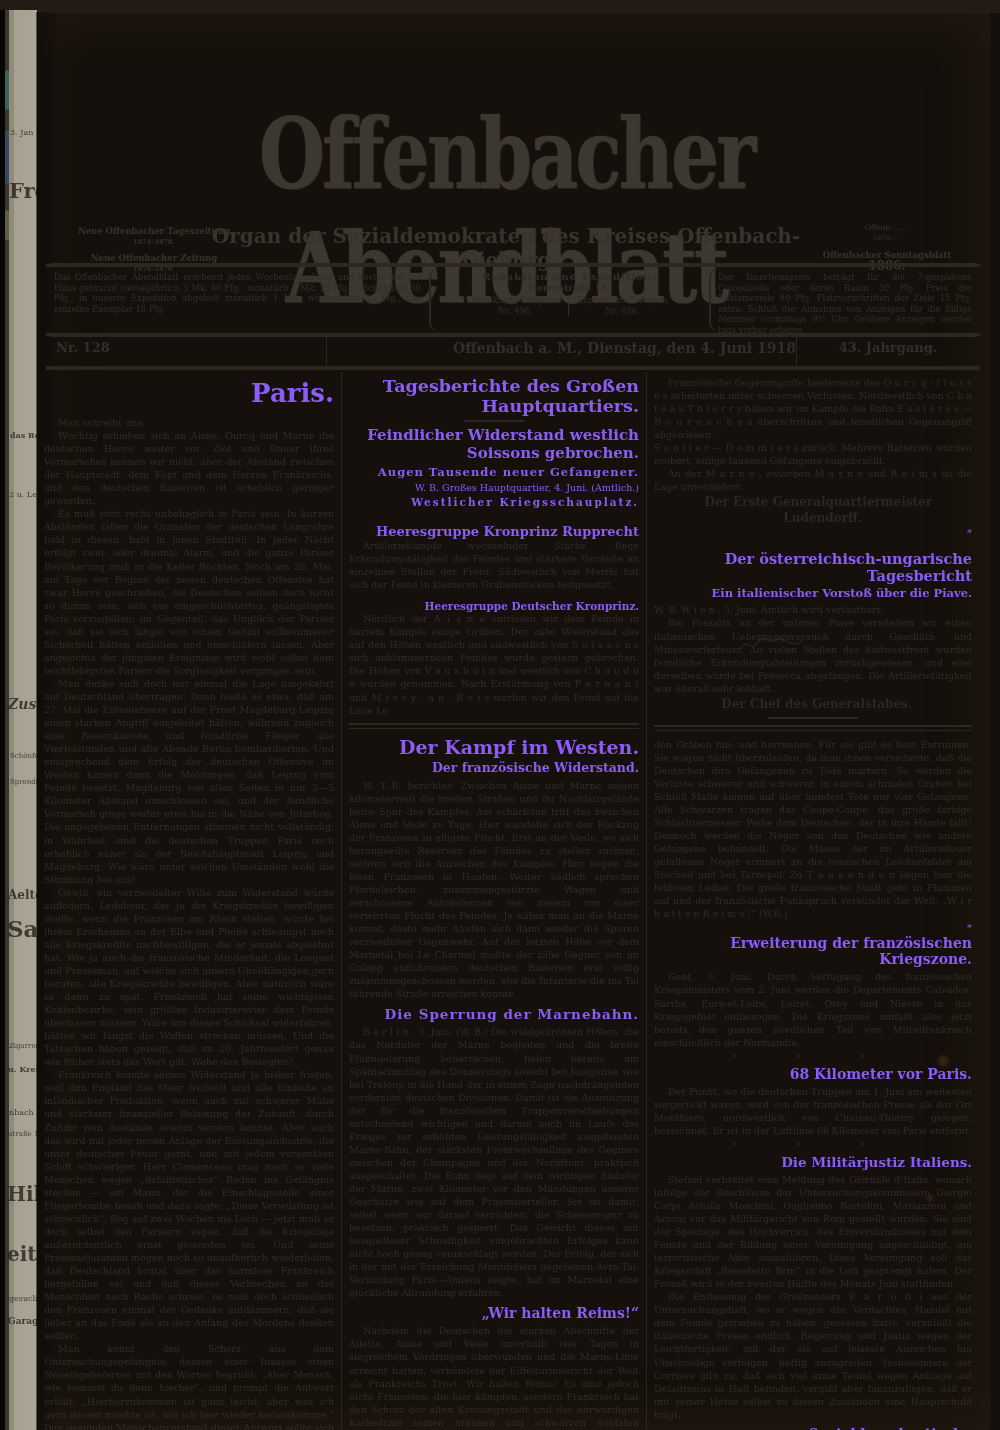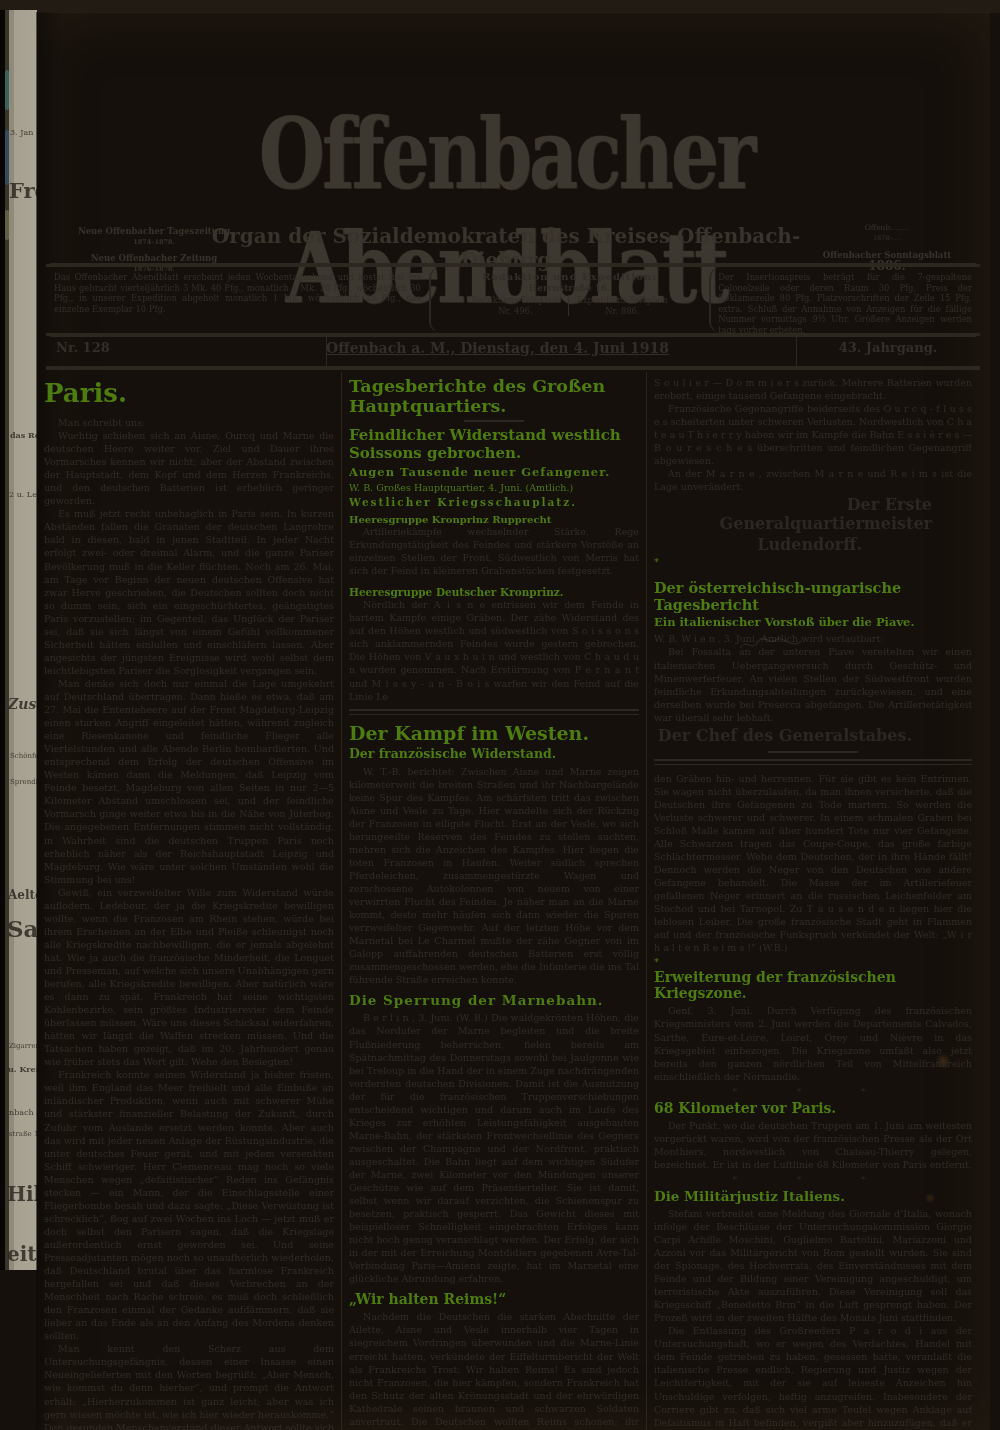--- a/index.html
+++ b/index.html
@@ -1,20 +1,20 @@
 <!DOCTYPE html>
 <html><head>
 <meta charset="utf-8">
 <style>
   html,body{margin:0;padding:0;background:#15100b;}
   .stage{position:relative;width:1000px;height:1430px;overflow:hidden;
          font-family:"DejaVu Serif", serif; background:#15100b;}
   
   .top-edge{position:absolute;left:0;top:0;width:1000px;height:13px;background:#221b13;}
-  .prev-page{position:absolute;left:0;top:10px;width:37px;height:1260px;overflow:hidden;
+  .prev-page{position:absolute;left:0;top:10px;width:37px;height:1420px;overflow:hidden;
              background:linear-gradient(90deg,#070605 0 5px,#3a352b 5px 9px,#8f8a7a 9px 14px,#a6a090 14px,#aba595 100%);}
   .prev-page .frag{position:absolute;color:#2e2a22;white-space:nowrap;opacity:.85;}
   .gutter-shadow{position:absolute;left:30px;top:0;width:26px;height:1430px;
              background:linear-gradient(90deg,rgba(0,0,0,.45),rgba(0,0,0,0));}
   .sliver{position:absolute;width:4px;border-radius:2px;opacity:.8;}
   
   .page{position:absolute;left:36px;top:12px;width:954px;height:1418px;overflow:hidden;
         background:
           radial-gradient(130% 90% at 45% 30%, #c0bbac 0%, #b8b3a4 55%, #aba694 88%, #9e English9a88 100%),
           #b8b3a4;
@@ -42,25 +42,25 @@
   
   .date-row{position:absolute;left:10px;top:322px;width:934px;height:49px;}
   .date-cell{position:absolute;top:6px;font-weight:bold;color:#332f28;}
   .vsep{position:absolute;top:0;width:1px;height:32px;background:#2c2820;}
   
   .colsep{position:absolute;top:360px;width:1px;height:1070px;background:rgba(50,45,36,.75);}
   .col{position:absolute;top:364px;height:1066px;overflow:hidden;}
   .bp{font-size:9.5px;line-height:13.05px;text-align:justify;text-indent:14px;
       color:#312d26;margin:0 0 0 0;}
   .np{text-indent:0;}
-  .cen{text-align:left;text-indent:0;color:#4d7c0f;}
+  .cen{text-align:right;text-indent:0;color:#8b5cf6;}
   .dblrule{border-top:2px solid #2c2820;border-bottom:1px solid #2c2820;height:3px;margin:6px 0 7px;}
   .shortrule{width:60px;height:2px;background:#2c2820;margin:4px auto;}
   .stars{text-align:center;font-size:10px;letter-spacing:28px;color:#2b2722;margin:3px 0;}
-  .sig{font-size:16px;font-weight:bold;color:#2b2722;text-align:right;margin:2px 0;}
+  .sig{font-size:12px;font-weight:bold;color:#2b2722;text-align:right;margin:2px 0;}
   .pencil{position:absolute;opacity:.35;}
   h1,h2,h3,h4{margin:0;}
 </style>
 </head>
 <body>
 
 <div class="stage">
 
   <div class="top-edge"></div>
 
@@ -122,21 +122,21 @@
             <div>Nr. 886.</div>
           </div>
         </div>
       </div>
       <div class="info-cell" style="width:29%;text-align:justify;">Der Insertionspreis beträgt für die 7-gespaltene Colonelzeile oder deren Raum 30 Pfg. Preis der Reklamezeile 80 Pfg. Platzvorschriften der Zeile 15 Pfg. extra. Schluß der Annahme von Anzeigen für die fällige Nummer vormittags 9½ Uhr. Größere Anzeigen werden tags vorher erbeten.</div>
     </div>
 
     <div class="date-row">
       <div class="date-cell" style="left:10px;font-size:13px;">Nr. 128</div>
       <div class="vsep" style="left:280px;"></div>
-      <div class="date-cell" style="left:280px;width:470px;text-align:left;font-size:14px;text-decoration:underline;">Offenbach a. M., Dienstag, den 4. Juni 1918</div>
+      <div class="date-cell" style="left:280px;width:470px;text-align:right;font-size:14px;">Offenbach a. M., Dienstag, den 4. Juni 1918</div>
       <div class="vsep" style="left:750px;"></div>
       <div class="date-cell" style="left:750px;width:184px;text-align:center;font-size:13px;">43. Jahrgang.</div>
     </div>
     <div class="rule" style="left:10px;top:354px;width:934px;height:4px;"></div>
 
     <div class="colsep" style="left:305px;"></div>
     <div class="colsep" style="left:610px;"></div>
 
     <div class="col" style="left:8px;width:290px;">
       <h1 class="cen" style="font-size:26px;font-weight:bold;margin:2px 0 8px;">Paris.</h1>
@@ -150,37 +150,37 @@
 
     </div>
 
     <div class="col" style="left:313px;width:290px;">
       <h1 class="cen" style="font-size:17.5px;font-weight:bold;">Tagesberichte des Großen Hauptquartiers.</h1>
       <div class="shortrule"></div>
       <h2 class="cen" style="font-size:15px;font-weight:bold;margin:4px 0 3px;">Feindlicher Widerstand westlich Soissons gebrochen.</h2>
       <h3 class="cen" style="font-size:11.5px;font-weight:bold;letter-spacing:1px;">Augen Tausende neuer Gefangener.</h3>
       <p class="bp cen" style="margin:2px 0;">W. B. Großes Hauptquartier, 4. Juni.  (Amtlich.)</p>
       <h4 class="cen" style="font-size:10.5px;font-weight:bold;letter-spacing:2px;">Westlicher Kriegsschauplatz.</h4>
-      <h4 class="cen" style="font-size:10px;font-weight:bold;margin-top:6px;">Heeresgruppe Kronprinz Rupprecht</h4>
+      <h4 class="cen" style="font-size:13px;font-weight:bold;margin-top:16px;">Heeresgruppe Kronprinz Rupprecht</h4>
       <p class="bp">Artilleriekämpfe wechselnder Stärke. Rege Erkundungstätigkeit des Feindes und stärkere Vorstöße an einzelnen Stellen der Front. Südwestlich von Merris hat sich der Feind in kleineren Grabenstücken festgesetzt.</p>
       <h4 class="cen" style="font-size:10.5px;font-weight:bold;margin-top:9px;">Heeresgruppe Deutscher Kronprinz.</h4>
       <p class="bp">Nördlich der A i s n e entrissen wir dem Feinde in hartem Kampfe einige Gräben. Der zähe Widerstand des auf den Höhen westlich und südwestlich von S o i s s o n s sich anklammernden Feindes wurde gestern gebrochen. Die Höhen von V a u x b u i n und westlich von C h a u d u n wurden genommen. Nach Erstürmung von P e r n a n t und M i s s y - a n - B o i s warfen wir den Feind auf die Linie Le</p>
       <div class="dblrule"></div>
       <h1 class="cen" style="font-size:19px;font-weight:bold;">Der Kampf im Westen.</h1>
       <h2 class="cen" style="font-size:12.5px;font-weight:bold;margin:2px 0 4px;">Der französische Widerstand.</h2>
       <p class="bp">W. T.-B. berichtet: Zwischen Aisne und Marne zeigen kilometerweit die breiten Straßen und ihr Nachbargelände keine Spur des Kampfes. Am schärfsten tritt das zwischen Aisne und Vesle zu Tage. Hier wandelte sich der Rückzug der Franzosen in eiligste Flucht. Erst an der Vesle, wo sich herangeeilte Reserven des Feindes zu stellen suchten, mehren sich die Anzeichen des Kampfes. Hier liegen die toten Franzosen in Haufen. Weiter südlich sprechen Pferdeleichen, zusammengestürzte Wagen und zerschossene Autokolonnen von neuem von einer verwirrten Flucht des Feindes. Je näher man an die Marne kommt, desto mehr häufen sich dann wieder die Spuren verzweifelter Gegenwehr. Auf der letzten Höhe vor dem Marnetal bei Le Charmel mußte der zähe Gegner von im Galopp auffahrenden deutschen Batterien erst völlig zusammengeschossen werden, ehe die Infanterie die ins Tal führende Straße erreichen konnte.</p>
       <h3 class="cen" style="font-size:13.5px;font-weight:bold;letter-spacing:1px;margin:6px 0 3px;">Die Sperrung der Marnebahn.</h3>
       <p class="bp">B e r l i n , 3. Juni. (W. B.) Die waldgekrönten Höhen, die das Nordufer der Marne begleiten und die breite Flußniederung beherrschen, fielen bereits am Spätnachmittag des Donnerstags sowohl bei Jaulgonne wie bei Treloup in die Hand der in einem Zuge nachdrängenden vordersten deutschen Divisionen. Damit ist die Ausnutzung der für die französischen Truppenverschiebungen entscheidend wichtigen und darum auch im Laufe des Krieges zur erhöhten Leistungsfähigkeit ausgebauten Marne-Bahn, der stärksten Frontwechsellinie des Gegners zwischen der Champagne und der Nordfront, praktisch ausgeschaltet. Die Bahn liegt auf dem wichtigen Südufer der Marne, zwei Kilometer vor den Mündungen unserer Geschütze wie auf dem Präsentierteller. Sie ist damit, selbst wenn wir darauf verzichten, die Schienenspur zu besetzen, praktisch gesperrt. Das Gewicht dieses mit beispielloser Schnelligkeit eingebrachten Erfolges kann nicht hoch genug veranschlagt werden. Der Erfolg, der sich in der mit der Erreichung Montdidiers gegebenen Avre-Tal-Verbindung Paris—Amiens zeigte, hat im Marnetal eine glückliche Abrundung erfahren.</p>
       <h3 class="cen" style="font-size:14px;font-weight:bold;margin:6px 0 3px;">„Wir halten Reims!“</h3>
       <p class="bp">Nachdem die Deutschen die starken Abschnitte der Ailette, Aisne und Vesle innerhalb vier Tagen in siegreichem Vordringen überwunden und die Marne-Linie erreicht hatten, verkündete der Eiffelturmbericht der Welt als Frankreichs Trost: Wir halten Reims! Es sind jedoch nicht Franzosen, die hier kämpfen, sondern Frankreich hat den Schutz der alten Krönungsstadt und der ehrwürdigen Kathedrale seinen braunen und schwarzen Soldaten anvertraut. Die Deutschen wollten Reims schonen; ihr Angriff ging an der Stadt vorbei. Von drei Seiten halten sie jetzt Reims umfaßt. Aber die Franzosen klammern sich an den Fleck Erde, der keinerlei taktischen oder strategischen Wert hat, denn die die Stadt umschließenden fortsgekrönten Höhen sind fast restlos in deutscher Hand. Statt die Stadt zu räumen, lassen die Franzosen sie völlig in Trümmer schießen und opfern sie. Die gewissenlose Verteidigung von Reims kostet ja keinen Tropfen französischen Blutes. N e g e r sind es, die man für eine zwecklose Prestigepolitik hinopfert. Die Verluste der Schwarzen sind furchtbar. Aus den Wein- und Schnapsvorräten der großen Stadt betrunken gemacht, vor sich die Deutschen und hinter sich die von weißen Franzosen besetzten Maschinengewehre, so liegen die Neger vom Senegal, von Madagaskar und Martinique in den Gräben um Reims. Vor sich, hinter sich den Tod, wehren sie sich verzweifelt, furchtbar schlägt der Granathagel zusammengefaßter deutscher Artilleriegruppen in ihre Stellungen. Fassungslos sieht man die</p>
     </div>
 
     <div class="col" style="left:618px;width:318px;">
+      <p class="bp">Französische Gegenangriffe beiderseits des O u r c q - f l u s s e s scheiterten unter schweren Verlusten. Nordwestlich von C h a t e a u  T h i e r r y haben wir im Kampfe die Bahn E s s i è r e s — B o u r e s c h e s überschritten und feindlichen Gegenangriff abgewiesen.</p>
       <p class="bp np">S o u l i e r — D o m m i e r s zurück. Mehrere Batterien wurden erobert, einige tausend Gefangene eingebracht.</p>
-      <p class="bp">Französische Gegenangriffe beiderseits des O u r c q - f l u s s e s scheiterten unter schweren Verlusten. Nordwestlich von C h a t e a u  T h i e r r y haben wir im Kampfe die Bahn E s s i è r e s — B o u r e s c h e s überschritten und feindlichen Gegenangriff abgewiesen.</p>
       <p class="bp">An der M a r n e , zwischen M a r n e und R e i m s ist die Lage unverändert.</p>
       <div class="sig" style="padding-right:40px;">Der Erste Generalquartiermeister</div>
       <div class="sig" style="padding-right:110px;">Ludendorff.</div>
       <div class="cen" style="font-size:10px;">*</div>
       <h2 class="cen" style="font-size:14.5px;font-weight:bold;margin-top:12px;">Der österreichisch-ungarische Tagesbericht</h2>
       <h3 class="cen" style="font-size:11.5px;font-weight:bold;margin:2px 0 3px;">Ein italienischer Vorstoß über die Piave.</h3>
       <p class="bp np">W. B. W i e n , 3. Juni.  Amtlich wird verlautbart:</p>
       <p class="bp">Bei Fossalta an der unteren Piave vereitelten wir einen italienischen Uebergangsversuch durch Geschütz- und Minenwerferfeuer. An vielen Stellen der Südwestfront wurden feindliche Erkundungsabteilungen zurückgewiesen, und eine derselben wurde bei Presecca abgefangen. Die Artillerietätigkeit war überall sehr lebhaft.</p>
       <div class="sig" style="padding-right:60px;">Der Chef des Generalstabes.</div>
       <div class="shortrule" style="width:90px;margin:6px auto;"></div>

